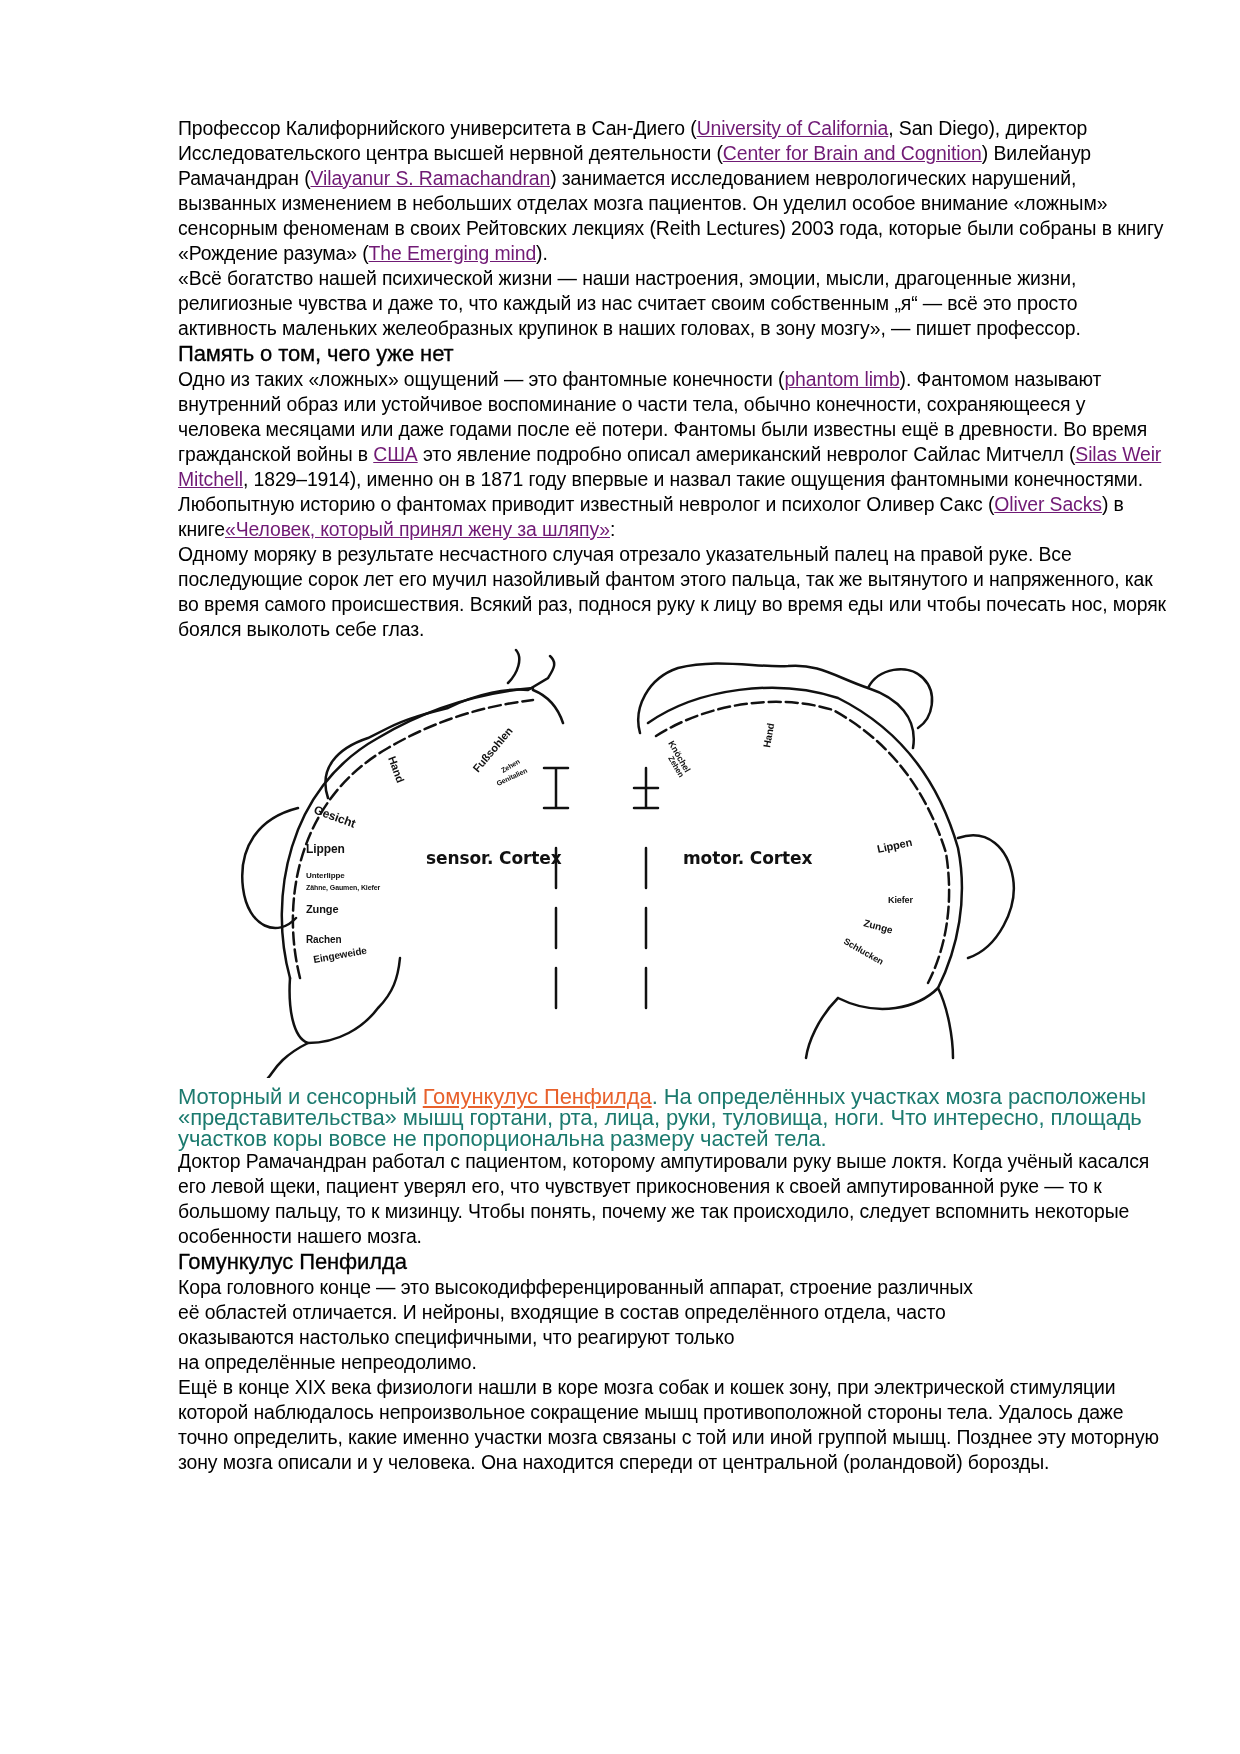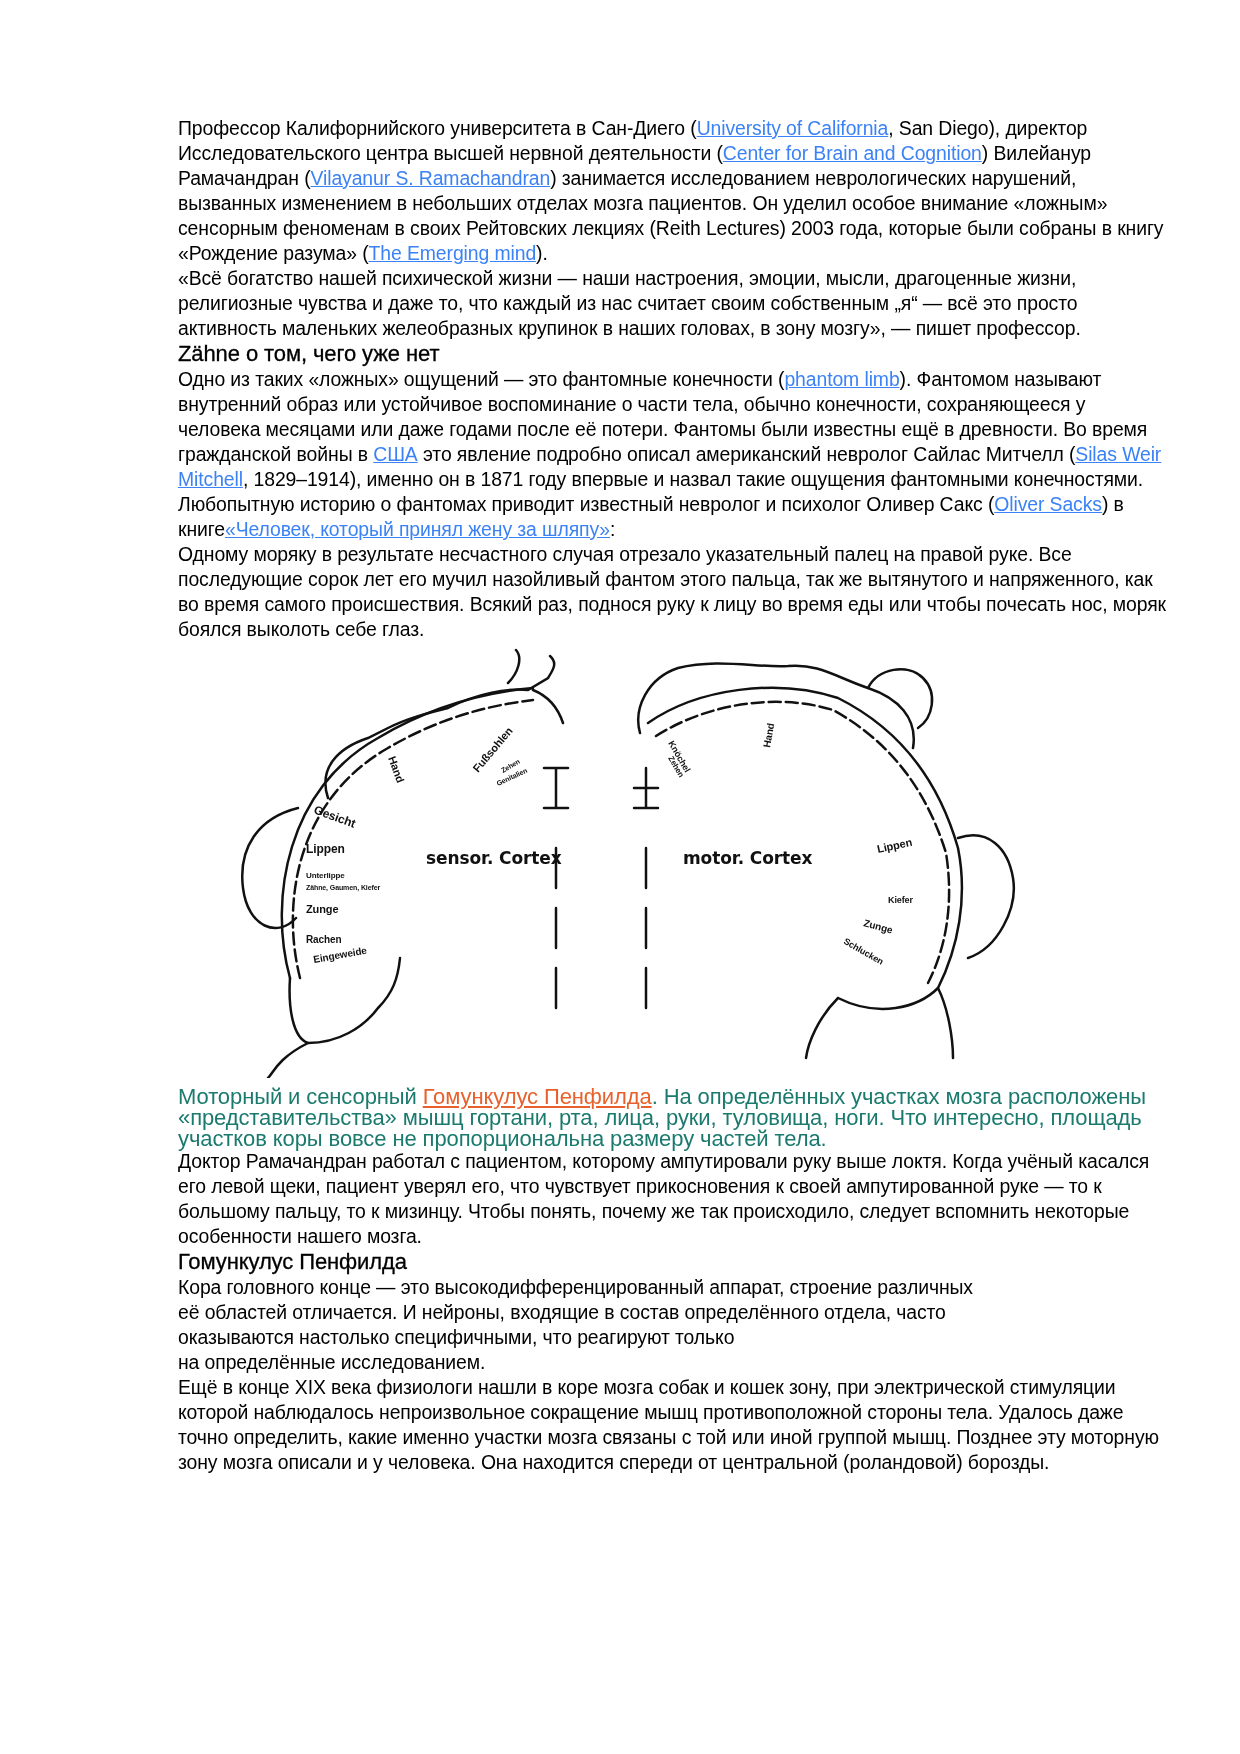--- a/index.html
+++ b/index.html
@@ -3,21 +3,21 @@
   <meta charset="utf-8">
   <style>
     html, body { margin: 0; padding: 0; background: #ffffff; }
     body { width: 1240px; height: 1754px; position: relative; overflow: hidden; }
     .page {
       position: absolute; left: 178px; top: 116px; width: 990px;
       font-family: "Liberation Sans", sans-serif; font-size: 19.4px; line-height: 25px;
       color: #000; letter-spacing: -0.1px;
     }
     p { margin: 0; }
-    a { color: #3b82f6; text-decoration: underline; }
+    a { color: #701a75; text-decoration: underline; }
     h2 {
       margin: 0; font-family: "Liberation Sans", sans-serif; font-weight: normal;
       font-size: 22px; line-height: 26px; color: #000; -webkit-text-stroke: 0.3px #000;
     }
     .quote-it { }
     .figure { position: relative; width: 990px; height: 430px; margin-top: 6px; }
     .figure svg { position: absolute; left: 0; top: 0; }
     .caption {
       font-size: 22px; line-height: 21px; color: #1b7a6e; margin-top: 8px;
     }
@@ -27,21 +27,21 @@
   </style>
 </head>
 <body>
 
 <div class="page">
 
   <p><span>Профессор Калифорнийского университета в Сан-Диего (</span><a href="#">University of California</a><span>, San Diego), директор Исследовательского центра высшей нервной деятельности (</span><a href="#">Center for Brain and Cognition</a><span>) Вилейанур Рамачандран (</span><a href="#">Vilayanur S. Ramachandran</a><span>) занимается исследованием неврологических нарушений, вызванных изменением в небольших отделах мозга пациентов. Он уделил особое внимание «ложным» сенсорным феноменам в своих Рейтовских лекциях (Reith Lectures) 2003 года, которые были собраны в книгу «Рождение разума» (</span><a href="#">The Emerging mind</a><span>).</span></p>
 
   <p>«Всё богатство нашей психической жизни — наши настроения, эмоции, мысли, драгоценные жизни, религиозные чувства и даже то, что каждый из нас считает своим собственным „я“ — всё это просто активность маленьких желеобразных крупинок в наших головах, в зону мозгу», — пишет профессор.</p>
 
-  <h2>Zähne о том, чего уже нет</h2>
+  <h2>Память о том, чего уже нет</h2>
 
   <p><span>Одно из таких «ложных» ощущений — это фантомные конечности (</span><a href="#">phantom limb</a><span>). Фантомом называют внутренний образ или устойчивое воспоминание о части тела, обычно конечности, сохраняющееся у человека месяцами или даже годами после её потери. Фантомы были известны ещё в древности. Во время гражданской войны в </span><a href="#">США</a><span> это явление подробно описал американский невролог Сайлас Митчелл (</span><a href="#">Silas Weir Mitchell</a><span>, 1829–1914), именно он в 1871 году впервые и назвал такие ощущения фантомными конечностями.</span></p>
 
   <p><span>Любопытную историю о фантомах приводит известный невролог и психолог Оливер Сакс (</span><a href="#">Oliver Sacks</a><span>) в книге</span><a href="#">«Человек, который принял жену за шляпу»</a><span>:</span></p>
 
   <p class="quote-it">Одному моряку в результате несчастного случая отрезало указательный палец на правой руке. Все последующие сорок лет его мучил назойливый фантом этого пальца, так же вытянутого и напряженного, как во время самого происшествия. Всякий раз, поднося руку к лицу во время еды или чтобы почесать нос, моряк боялся выколоть себе глаз.</p>
 
   <div class="figure">
     <svg width="990" height="430" viewBox="0 0 990 430">
       <g fill="none" stroke="#111" stroke-width="2.5" stroke-linecap="round">
@@ -98,16 +98,16 @@
 
   <p class="caption"><span>Моторный и сенсорный </span><a href="#">Гомункулус Пенфилда</a><span>. На определённых участках мозга расположены «представительства» мышц гортани, рта, лица, руки, туловища, ноги. Что интересно, площадь участков коры вовсе не пропорциональна размеру частей тела.</span></p>
 
   <p>Доктор Рамачандран работал с пациентом, которому ампутировали руку выше локтя. Когда учёный касался его левой  щеки, пациент уверял его, что чувствует прикосновения к своей ампутированной руке — то к большому пальцу, то к мизинцу. Чтобы понять, почему же так происходило, следует вспомнить некоторые особенности нашего мозга.</p>
 
   <h2>Гомункулус Пенфилда</h2>
 
   <p>Кора головного конце — это высокодифференцированный аппарат, строение различных</p>
   <p>её областей отличается. И нейроны, входящие в состав определённого отдела, часто</p>
   <p>оказываются настолько специфичными, что реагируют только</p>
-  <p>на определённые исследованием.</p>
+  <p>на определённые непреодолимо.</p>
 
   <p>Ещё в конце XIX века физиологи нашли в коре мозга собак и кошек зону, при электрической стимуляции которой наблюдалось непроизвольное сокращение мышц противоположной стороны тела. Удалось даже точно определить, какие именно участки мозга связаны с той или иной группой мышц. Позднее эту  моторную зону мозга описали и у человека. Она находится спереди от центральной (роландовой) борозды.</p>
 </div>
 
 </body></html>

